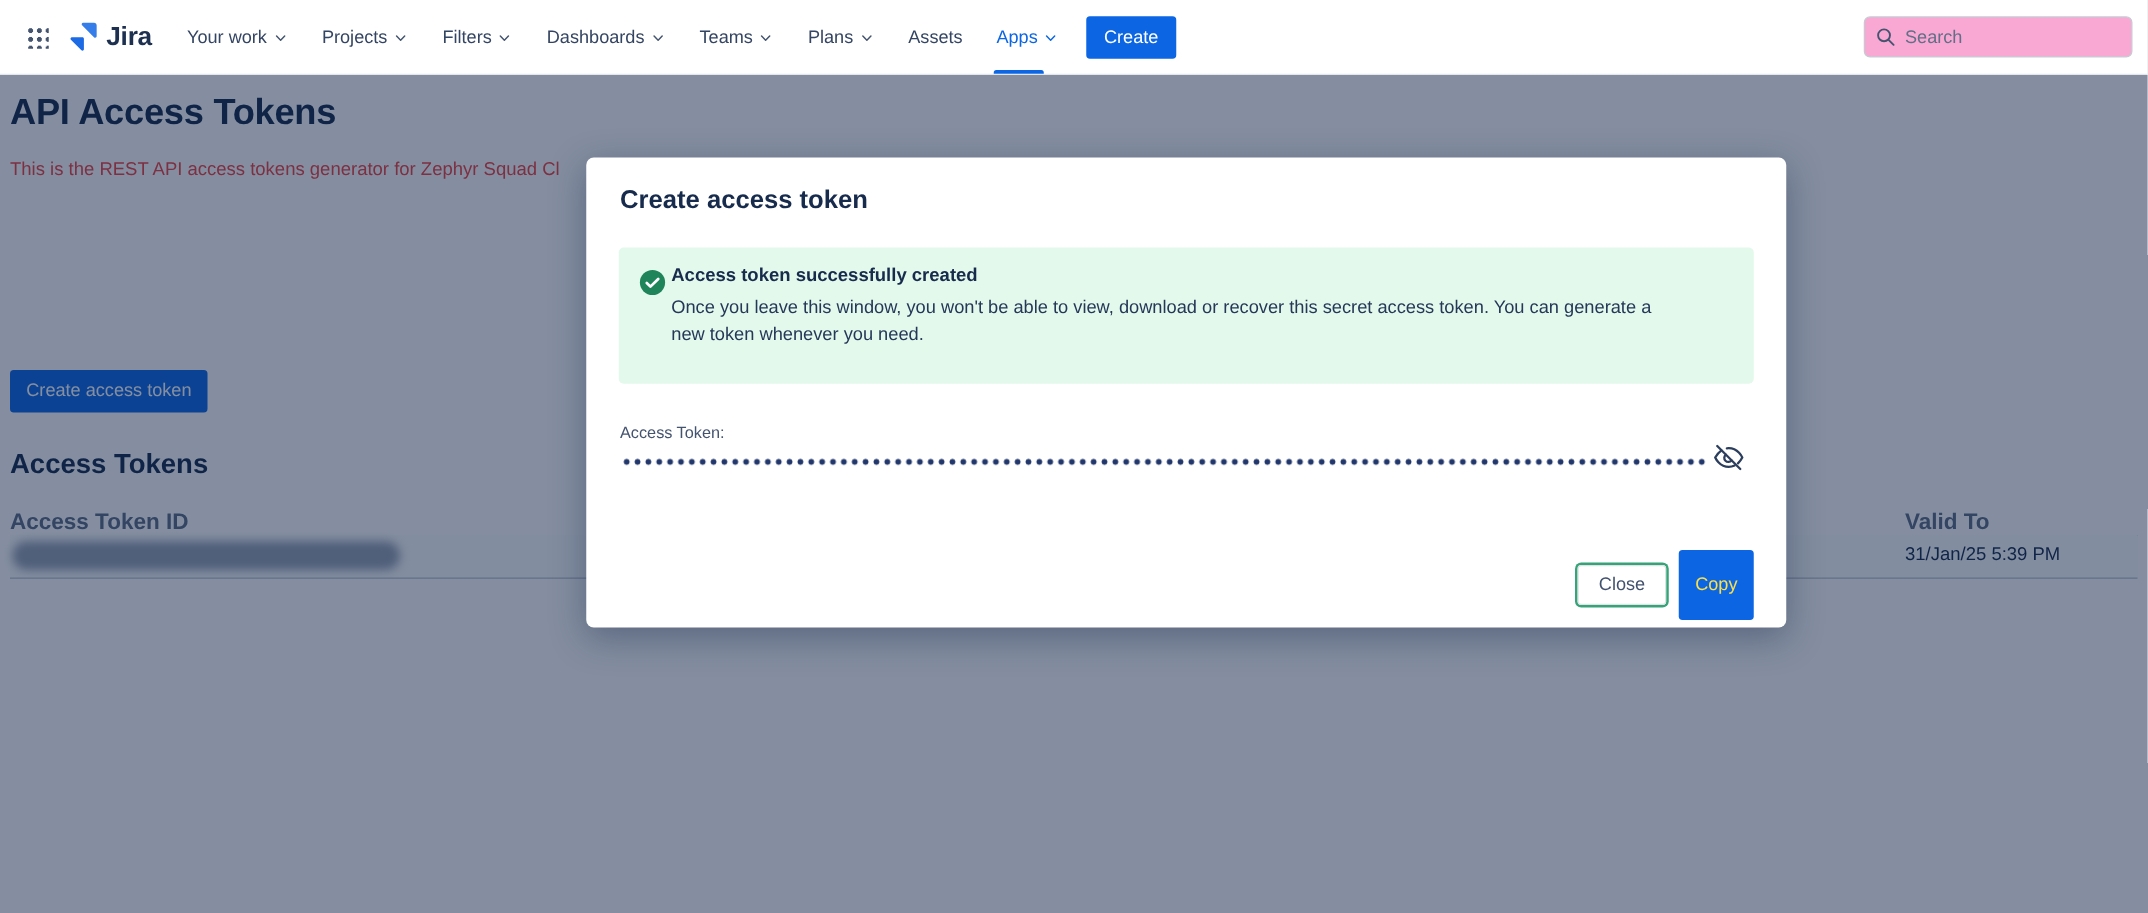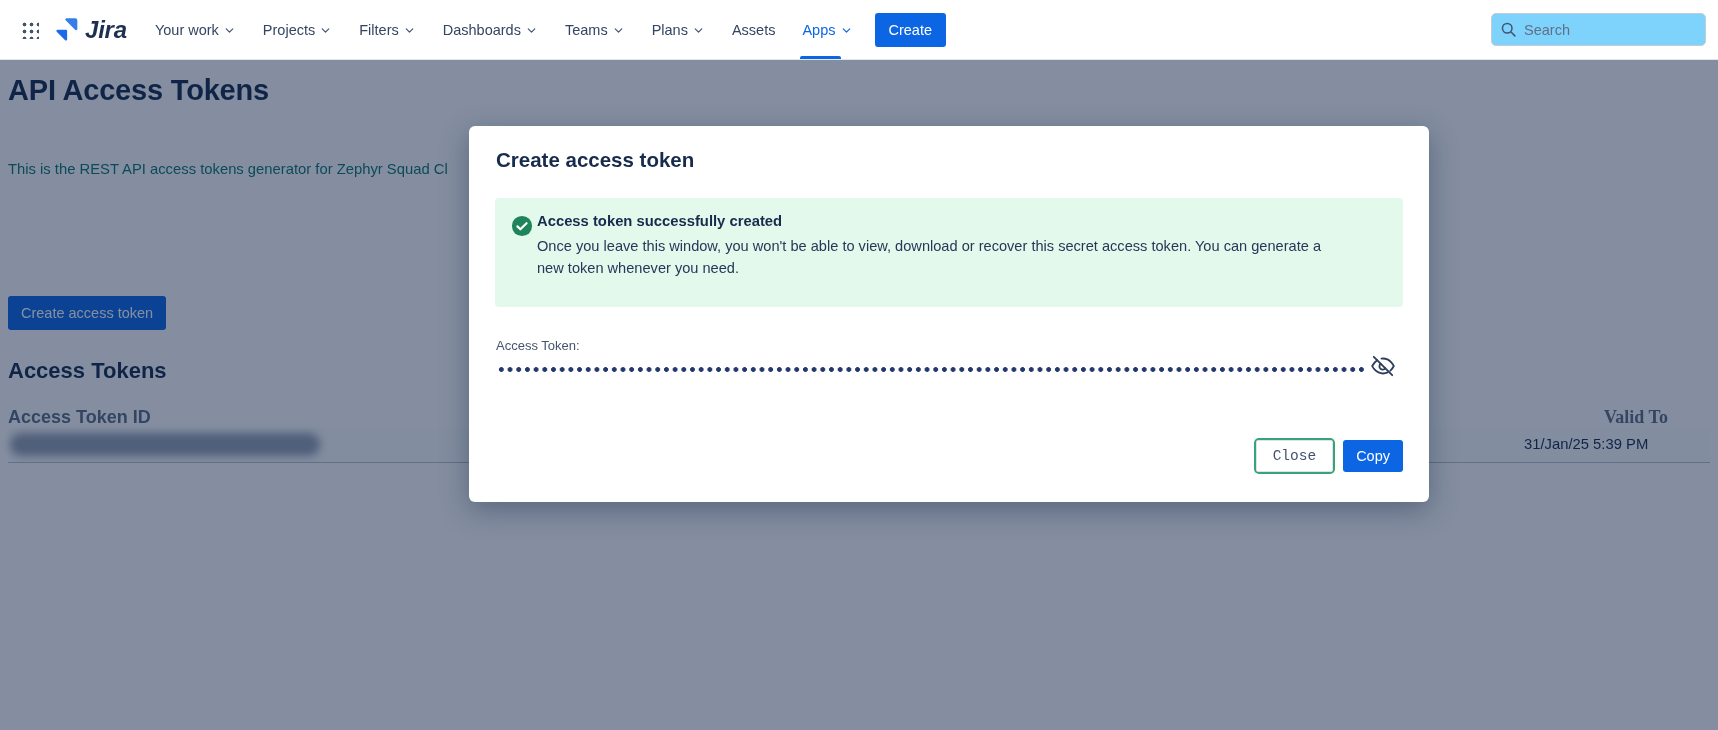--- a/index.html
+++ b/index.html
@@ -8,51 +8,51 @@
 
   
   .topbar { position:absolute; left:0; top:0; width:1718px; height:60px; background:#fff;
     border-bottom:1px solid #E4E6EA; display:flex; align-items:center; padding:0 12px; z-index:30; }
   .grid-btn { width:34px; height:34px; border:none; background:transparent; display:flex;
     align-items:center; justify-content:center; cursor:pointer; margin-right:8px; border-radius:4px; }
   .grid-dots { width:19px; height:19px;
     background-image:radial-gradient(circle, #44546F 1.8px, transparent 2.1px);
     background-size:7px 7px; background-position:1px 1px; }
   .logo { display:flex; align-items:center; gap:6px; margin-right:28px; cursor:pointer; }
-  .logo-text { font-size:24px; font-weight:700; color:#1E3050; letter-spacing:-0.2px;font-style:italic; }
+  .logo-text { font-size:21px; font-weight:700; color:#1E3050; letter-spacing:-0.2px; }
   .nav { display:flex; align-items:center; gap:27px; height:100%;text-align:center; }
   .nav-item { display:flex; align-items:center; gap:4px; font-size:14.5px; color:#344563;
     cursor:pointer; height:100%; position:relative; }
   .nav-item .chev { width:13px; height:13px; color:#44546F; margin-top:2px; }
   .nav-item.active { color:#0C66E4; font-weight:500; }
   .nav-item.active .chev { color:#0C66E4; }
   .active-underline { position:absolute; left:-2px; bottom:0; width:calc(100% - 10px);
     height:3px; background:#0C66E4; border-radius:2px 2px 0 0; }
   .create-btn { margin-left:22px; background:#0C66E4; color:#fff; border:none; border-radius:3px;
     font-size:14.5px; font-weight:500; padding:9px 14px; cursor:pointer;
     font-family:"Liberation Sans", sans-serif; }
   .search-wrap { margin-left:auto; position:relative; width:215px; }
   .search-wrap svg { position:absolute; left:9px; top:8px; }
   .search-input { width:215px; height:33px; border:1.5px solid #C6CBD3; border-radius:5px;
-    padding:0 10px 0 32px; font-size:14.5px; color:#344563; outline:none; background:#7dd3fc;
+    padding:0 10px 0 32px; font-size:14.5px; color:#344563; outline:none; background:#f9a8d4;
     font-family:"Liberation Sans", sans-serif; }
   .search-input::placeholder { color:#626F86; }
 
   
   .content { position:absolute; left:0; top:60px; width:1718px; height:670px; background:#fff; z-index:1; }
   .page-title { position:absolute; left:8px; top:14px; font-size:29px; font-weight:700;
     color:#172B4D; letter-spacing:-0.2px; }
-  .desc { position:absolute; left:8px; font-size:14.8px; color:#0f766e; white-space:nowrap;margin-top:33px; }
+  .desc { position:absolute; left:8px; font-size:14.8px; color:#ef4444; white-space:nowrap; }
   .desc.l1 { top:68px; } .desc.l2 { top:103px; }
   .page-create-btn { position:absolute; left:8px; top:236px; background:#0C66E4; color:#fff;
     border:none; border-radius:3px; font-size:14.5px; font-weight:500; padding:9px 13px;
     cursor:pointer; font-family:"Liberation Sans", sans-serif; }
   .section-title { position:absolute; left:8px; top:298px; font-size:22px; font-weight:700; color:#172B4D; }
   .col-hdr { position:absolute; top:347px; font-size:18px; font-weight:700; color:#5E6C84; }
-  .col-hdr.c1 { left:8px; } .col-hdr.c2 { left:1604px;font-family:Liberation Serif, serif; }
+  .col-hdr.c1 { left:8px; } .col-hdr.c2 { left:1524px; }
   .tline { position:absolute; left:8px; width:1702px; height:0; border-top:1.5px solid #B9C0CC; }
   .tline.t1 { top:368px; } .tline.t2 { top:402px; }
   .token-row { position:absolute; left:8px; top:368px; width:1702px; height:34px; background:#FBFCFD; }
   .redacted-pill { position:absolute; left:2px; top:5px; width:310px; height:23px; border-radius:12px;
     background:#96A0B2; filter:blur(4px); }
   .valid-to-val { position:absolute; left:1516px; top:8px; font-size:14.8px; color:#172B4D; }
 
   
   .scrim { position:absolute; left:0; top:60px; width:1718px; height:670px;
     background:rgba(9,30,66,0.5); z-index:10; }
@@ -68,22 +68,22 @@
   .banner-body { margin-top:7px; font-size:14.6px; line-height:21.5px; color:#253858; max-width:790px; }
   .token-label { position:absolute; left:27px; top:212px; font-size:13px; color:#44546F; }
   .dots { position:absolute; left:28px; top:240px; width:870px; height:7px;
     background-image:radial-gradient(circle, #22376B 2.1px, transparent 2.6px);
     background-size:8.7px 7px; background-position:0 0; }
   .eye-btn { position:absolute; left:898px; top:224px; width:32px; height:32px; border:none;
     background:transparent; cursor:pointer; display:flex; align-items:center; justify-content:center; }
   .modal-actions { position:absolute; right:26px; top:314px; display:flex; align-items:center; gap:10px; }
   .close-btn { background:#fff; color:#42526E; border:none; border-radius:3px; padding:8px 17px;
     font-size:14.5px; cursor:pointer; box-shadow:0 0 0 2px #36A379, inset 0 0 0 1px #E0E2E6;
-    font-family:Liberation Mono, monospace; }
-  .copy-btn { background:#0C66E4; color:#ffffff; border:none; border-radius:3px; padding:8px 13px;
+    font-family:Liberation Sans, sans-serif; }
+  .copy-btn { background:#0C66E4; color:#fde047; border:none; border-radius:3px; padding:20px 13px;
     font-size:14.5px; font-weight:500; cursor:pointer; font-family:"Liberation Sans", sans-serif; }
 </style>
 </head>
 <body>
 
 <header class="topbar">
   <button class="grid-btn">
     <span class="grid-dots"></span>
   </button>
 

